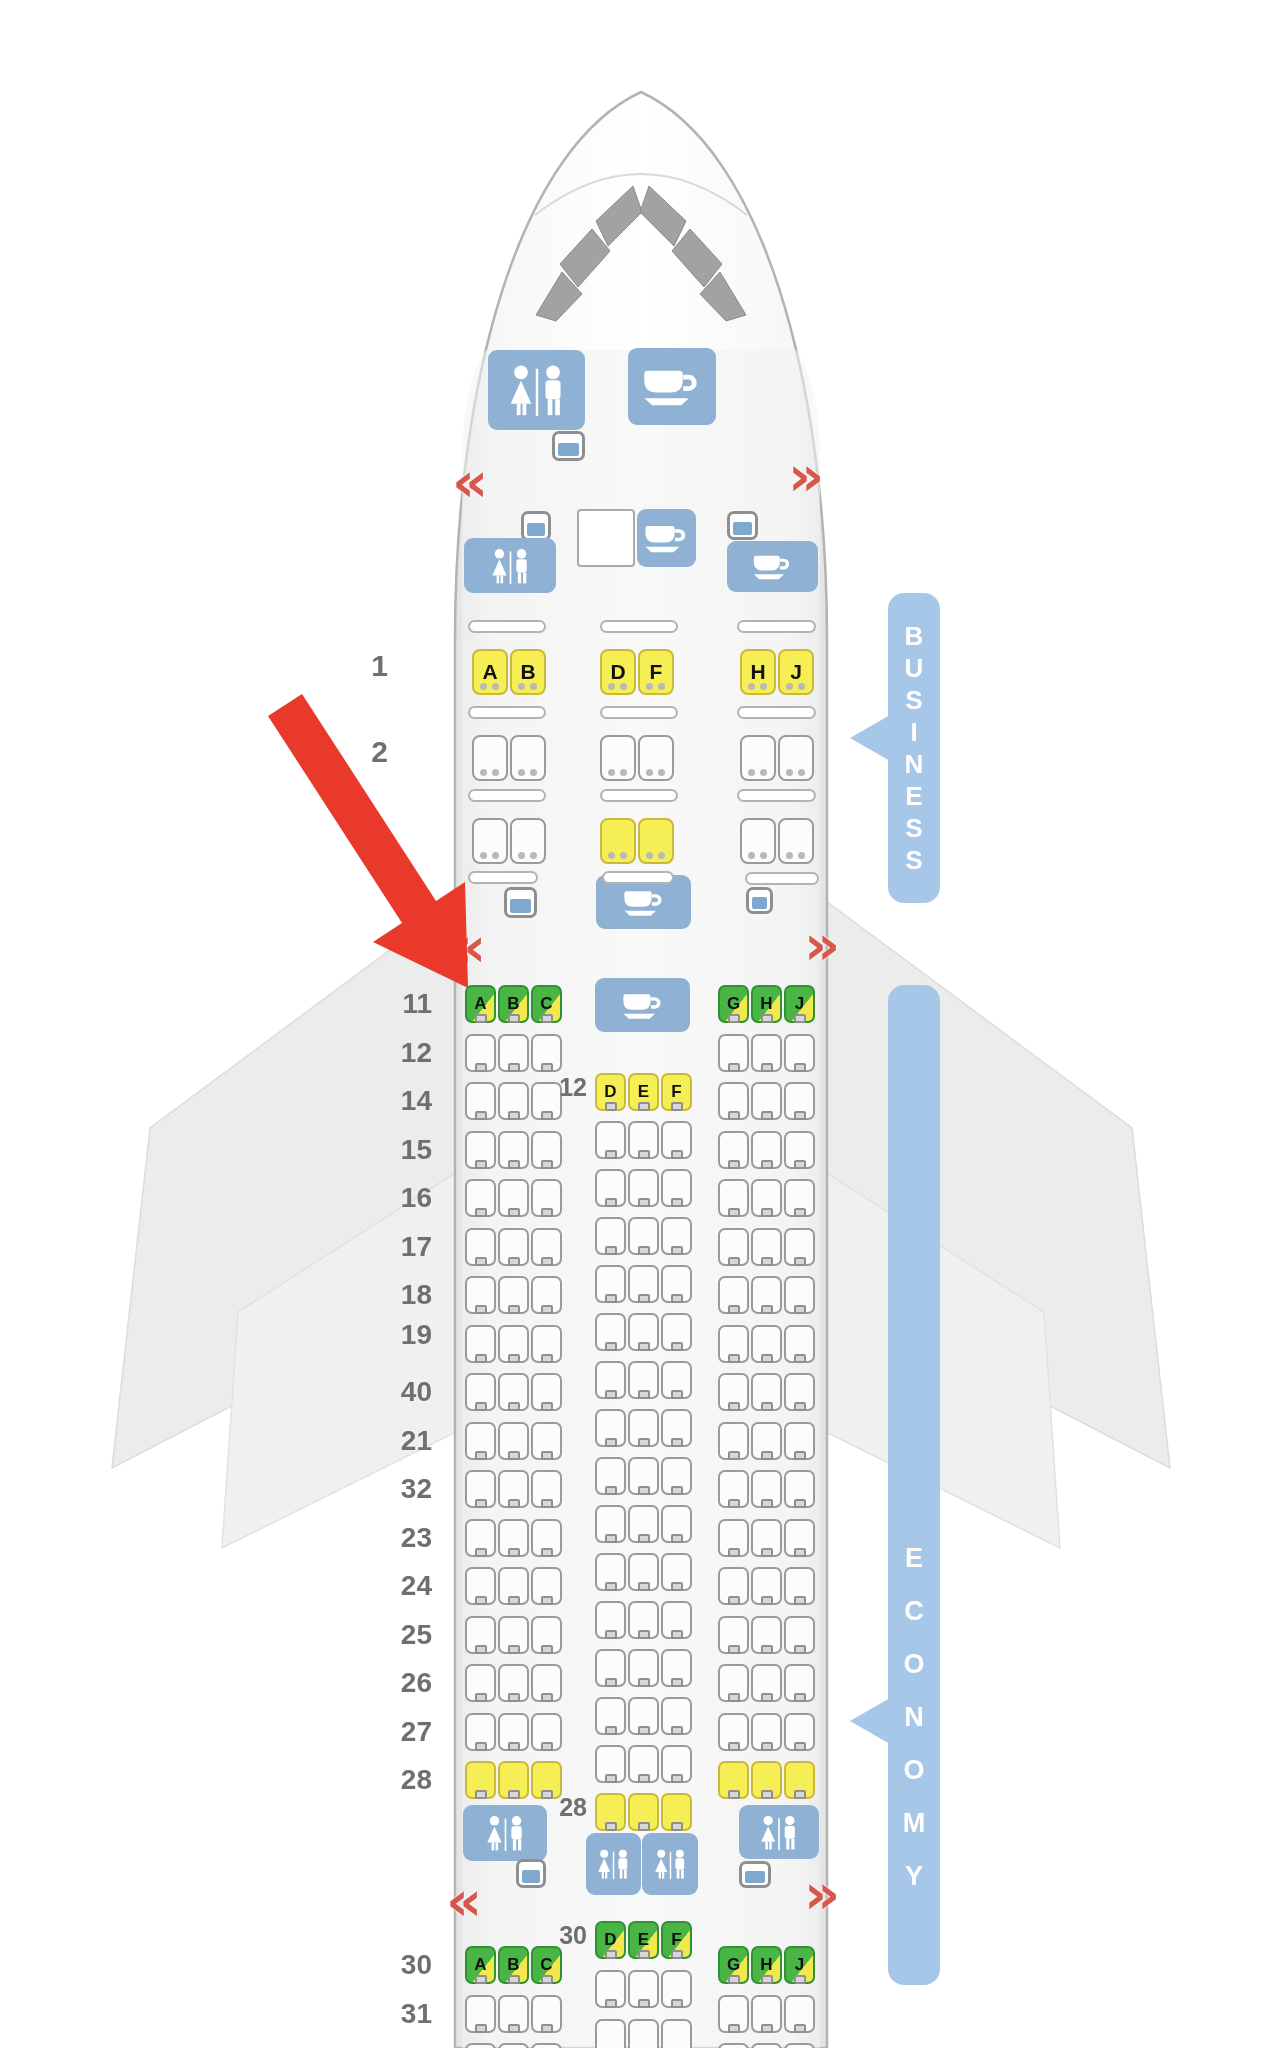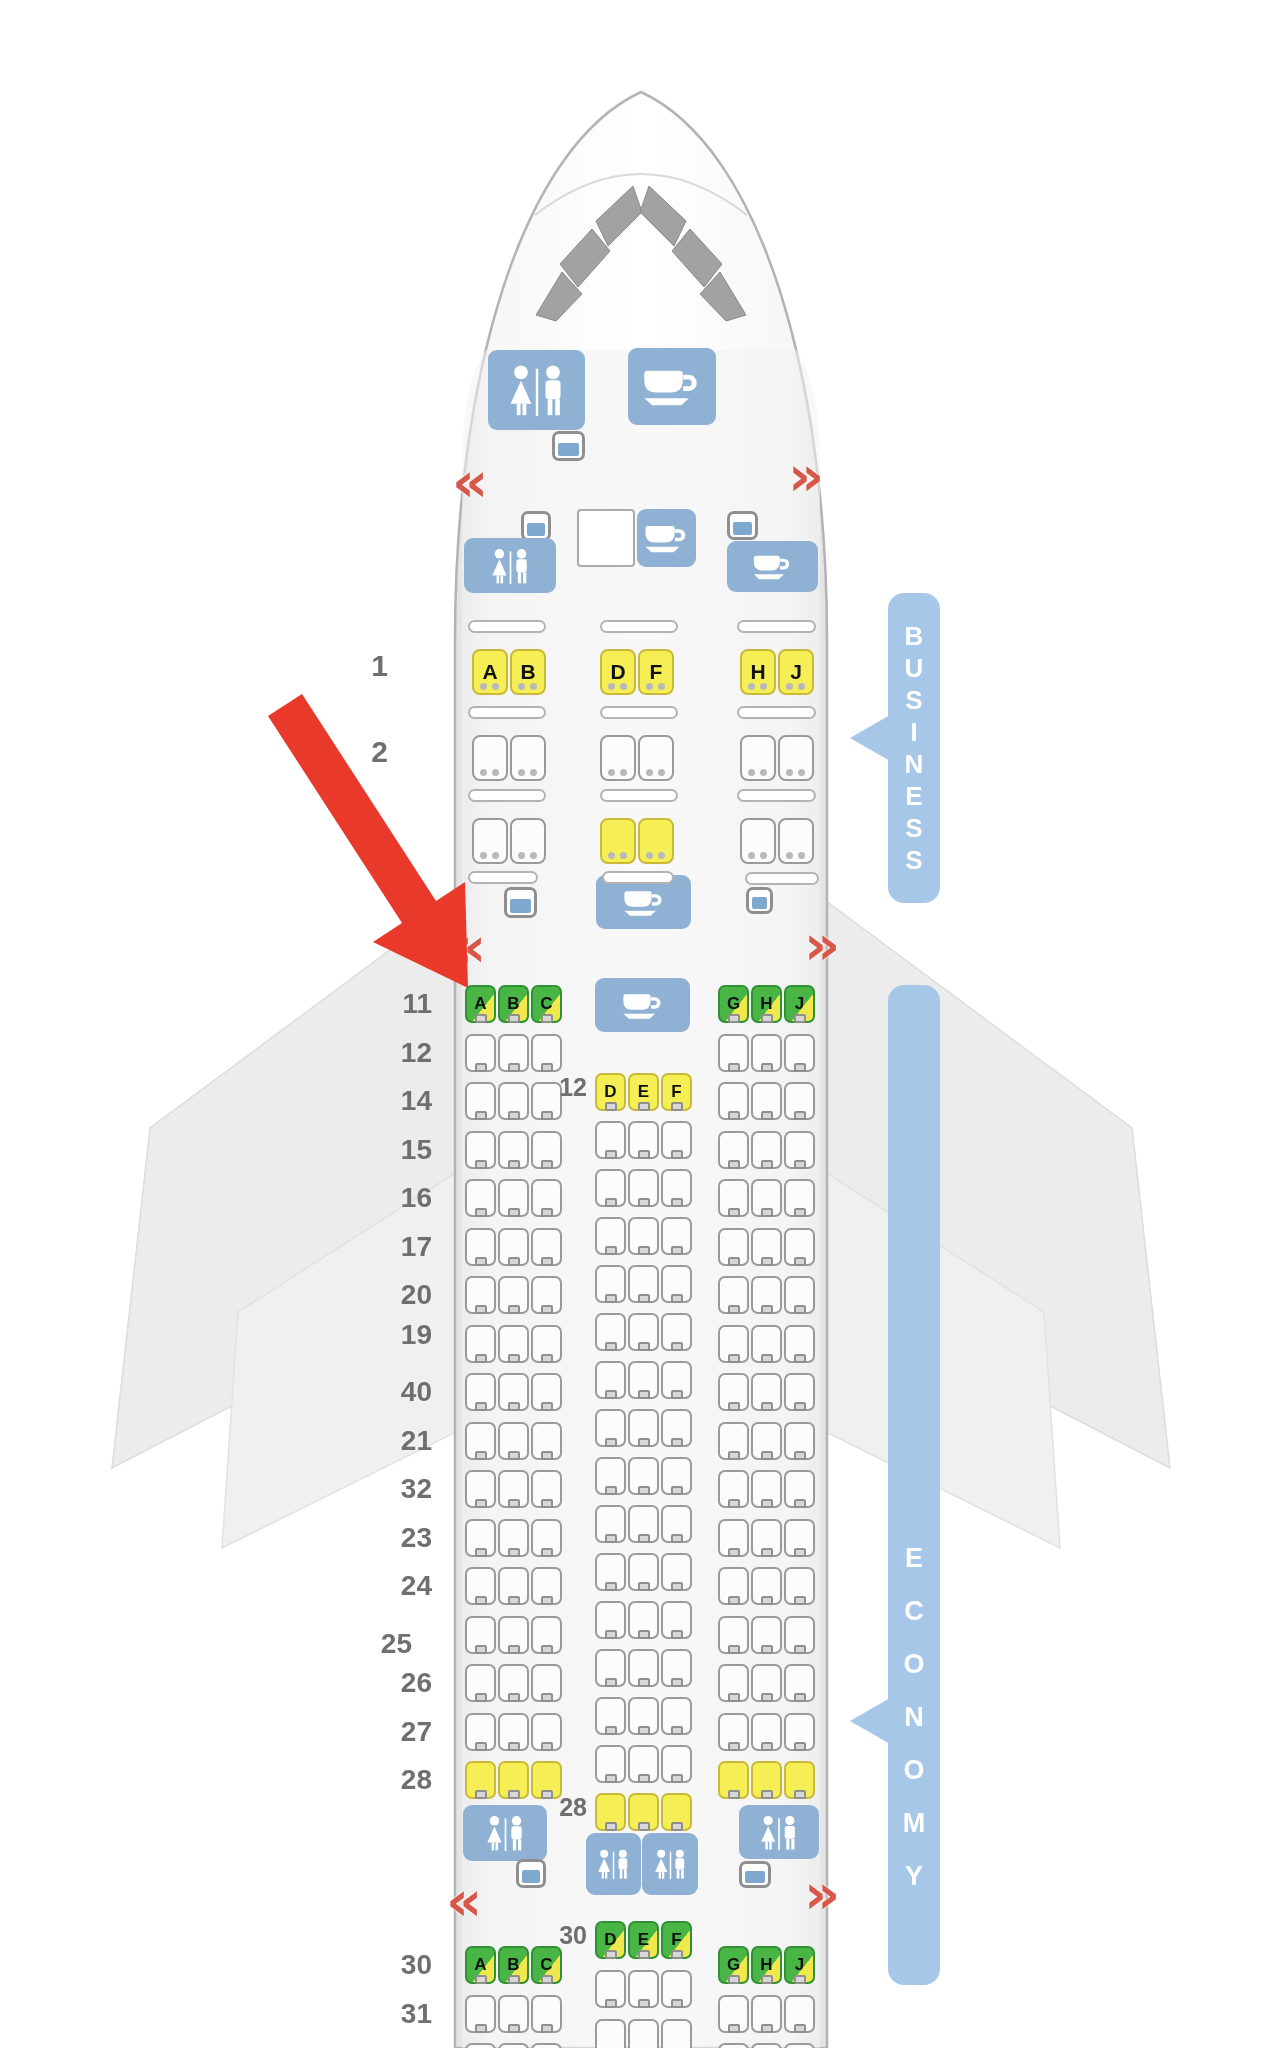--- a/index.html
+++ b/index.html
@@ -429,21 +429,21 @@
       </div>
       <div class="seat white" style="left: 751px; top: 1228px; width: 31px; height: 38px;">
         <i class="tab"></i>
       </div>
       <div class="seat white" style="left: 531px; top: 1228px; width: 31px; height: 38px;">
         <i class="tab"></i>
       </div>
       <div class="seat white" style="left: 784px; top: 1228px; width: 31px; height: 38px;">
         <i class="tab"></i>
       </div>
-      <div class="row-label" style="left: 376px; top: 1295px;">20</div>
+      <div class="row-label" style="left: 376px; top: 1295px;">18</div>
       <div class="seat white" style="left: 465px; top: 1276px; width: 31px; height: 38px;">
         <i class="tab"></i>
       </div>
       <div class="seat white" style="left: 718px; top: 1276px; width: 31px; height: 38px;">
         <i class="tab"></i>
       </div>
       <div class="seat white" style="left: 498px; top: 1276px; width: 31px; height: 38px;">
         <i class="tab"></i>
       </div>
       <div class="seat white" style="left: 751px; top: 1276px; width: 31px; height: 38px;">
@@ -562,21 +562,21 @@
       </div>
       <div class="seat white" style="left: 751px; top: 1567px; width: 31px; height: 38px;">
         <i class="tab"></i>
       </div>
       <div class="seat white" style="left: 531px; top: 1567px; width: 31px; height: 38px;">
         <i class="tab"></i>
       </div>
       <div class="seat white" style="left: 784px; top: 1567px; width: 31px; height: 38px;">
         <i class="tab"></i>
       </div>
-      <div class="row-label" style="left: 356px; top: 1635px; margin-top: 9px;">25</div>
+      <div class="row-label" style="left: 376px; top: 1635px;">25</div>
       <div class="seat white" style="left: 465px; top: 1616px; width: 31px; height: 38px;">
         <i class="tab"></i>
       </div>
       <div class="seat white" style="left: 718px; top: 1616px; width: 31px; height: 38px;">
         <i class="tab"></i>
       </div>
       <div class="seat white" style="left: 498px; top: 1616px; width: 31px; height: 38px;">
         <i class="tab"></i>
       </div>
       <div class="seat white" style="left: 751px; top: 1616px; width: 31px; height: 38px;">

